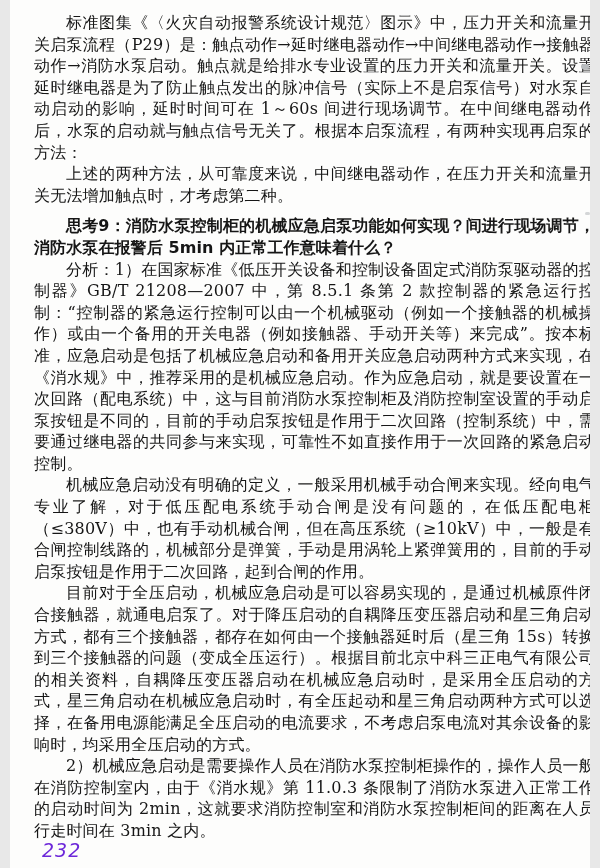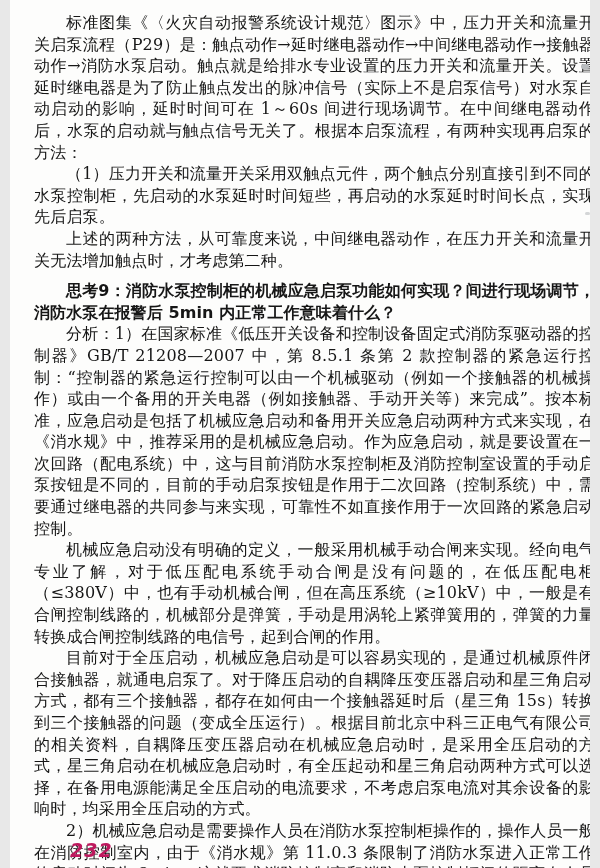--- a/index.html
+++ b/index.html
@@ -42,56 +42,55 @@
   }
   
   .bold-label {
     font-family: "DejaVu Sans", "Liberation Sans", sans-serif;
     font-weight: 400;
   }
   
   .kai { font-style: normal; }
   .page-number {
     position: absolute;
-    left: 60px;
+    left: 32px;
     top: 839px;
     font-size: 19px;
     font-style: italic;
-    font-weight: 700;
+    font-weight: 400;
     letter-spacing: 1px;
-    color: #be185d;
+    color: #6d28d9;
     font-family: "DejaVu Sans", "Liberation Sans", sans-serif;
   }
   .scan-mark {
     position: absolute;
     background: #b9bcbe;
     border-radius: 2px;
   }
   .scan-mark.m1 { right: 1px; top: 64px; width: 8px; height: 5px; }
   .scan-mark.m2 { right: 0px; top: 212px; width: 5px; height: 3px; opacity: .6; }
 </style>
 </head>
 <body>
 
 <div class="page">
 
   <div class="body-text">
 
     <p class="para kai">标准图集《〈火灾自动报警系统设计规范〉图示》中，压力开关和流量开关启泵流程（P29）是：触点动作→延时继电器动作→中间继电器动作→接触器动作→消防水泵启动。触点就是给排水专业设置的压力开关和流量开关。设置延时继电器是为了防止触点发出的脉冲信号（实际上不是启泵信号）对水泵自动启动的影响，延时时间可在 1～60s 间进行现场调节。在中间继电器动作后，水泵的启动就与触点信号无关了。根据本启泵流程，有两种实现再启泵的方法：</p>
 
-    <p class="para kai">（1）压力开关和流量开关采用双触点元件，两个触点分别直接引到不同的水泵控制柜，先启动的水泵延时时间短些，再启动的水泵延时时间长点，实现先后启泵。</p>
 
 
     <p class="para kai">上述的两种方法，从可靠度来说，中间继电器动作，在压力开关和流量开关无法增加触点时，才考虑第二种。</p>
 
     <p class="para question"><span class="q-label">思考9：</span><span>消防水泵控制柜的机械应急启泵功能如何实现？间进行现场调节，消防水泵在报警后 5min 内正常工作意味着什么？</span></p>
 
     <p class="para kai"><span class="bold-label">分析：</span><span>1）在国家标准《低压开关设备和控制设备固定式消防泵驱动器的控制器》GB/T 21208—2007 中，第 8.5.1 条第 2 款控制器的紧急运行控制：“控制器的紧急运行控制可以由一个机械驱动（例如一个接触器的机械操作）或由一个备用的开关电器（例如接触器、手动开关等）来完成”。按本标准，应急启动是包括了机械应急启动和备用开关应急启动两种方式来实现，在《消水规》中，推荐采用的是机械应急启动。作为应急启动，就是要设置在一次回路（配电系统）中，这与目前消防水泵控制柜及消防控制室设置的手动启泵按钮是不同的，目前的手动启泵按钮是作用于二次回路（控制系统）中，需要通过继电器的共同参与来实现，可靠性不如直接作用于一次回路的紧急启动控制。</span></p>
 
-    <p class="para kai">机械应急启动没有明确的定义，一般采用机械手动合闸来实现。经向电气专业了解，对于低压配电系统手动合闸是没有问题的，在低压配电柜（≤380V）中，也有手动机械合闸，但在高压系统（≥10kV）中，一般是有合闸控制线路的，机械部分是弹簧，手动是用涡轮上紧弹簧用的，弹簧的力量转换成合闸控制线路的电信号，起到合闸的作用。</p>
+    <p class="para kai">机械应急启动没有明确的定义，一般采用机械手动合闸来实现。经向电气专业了解，对于低压配电系统手动合闸是没有问题的，在低压配电柜（≤380V）中，也有手动机械合闸，但在高压系统（≥10kV）中，一般是有合闸控制线路的，机械部分是弹簧，手动是用涡轮上紧弹簧用的，目前的手动启泵按钮是作用于二次回路，起到合闸的作用。</p>
 
     <p class="para kai">目前对于全压启动，机械应急启动是可以容易实现的，是通过机械原件闭合接触器，就通电启泵了。对于降压启动的自耦降压变压器启动和星三角启动方式，都有三个接触器，都存在如何由一个接触器延时后（星三角 15s）转换到三个接触器的问题（变成全压运行）。根据目前北京中科三正电气有限公司的相关资料，自耦降压变压器启动在机械应急启动时，是采用全压启动的方式，星三角启动在机械应急启动时，有全压起动和星三角启动两种方式可以选择，在备用电源能满足全压启动的电流要求，不考虑启泵电流对其余设备的影响时，均采用全压启动的方式。</p>
 
     <p class="para kai">2）机械应急启动是需要操作人员在消防水泵控制柜操作的，操作人员一般在消防控制室内，由于《消水规》第 11.0.3 条限制了消防水泵进入正常工作的启动时间为 2min，这就要求消防控制室和消防水泵控制柜间的距离在人员行走时间在 3min 之内。</p>
 
   </div>
 
   <div class="page-number">232</div>
 
   <div class="scan-mark m1"></div>

